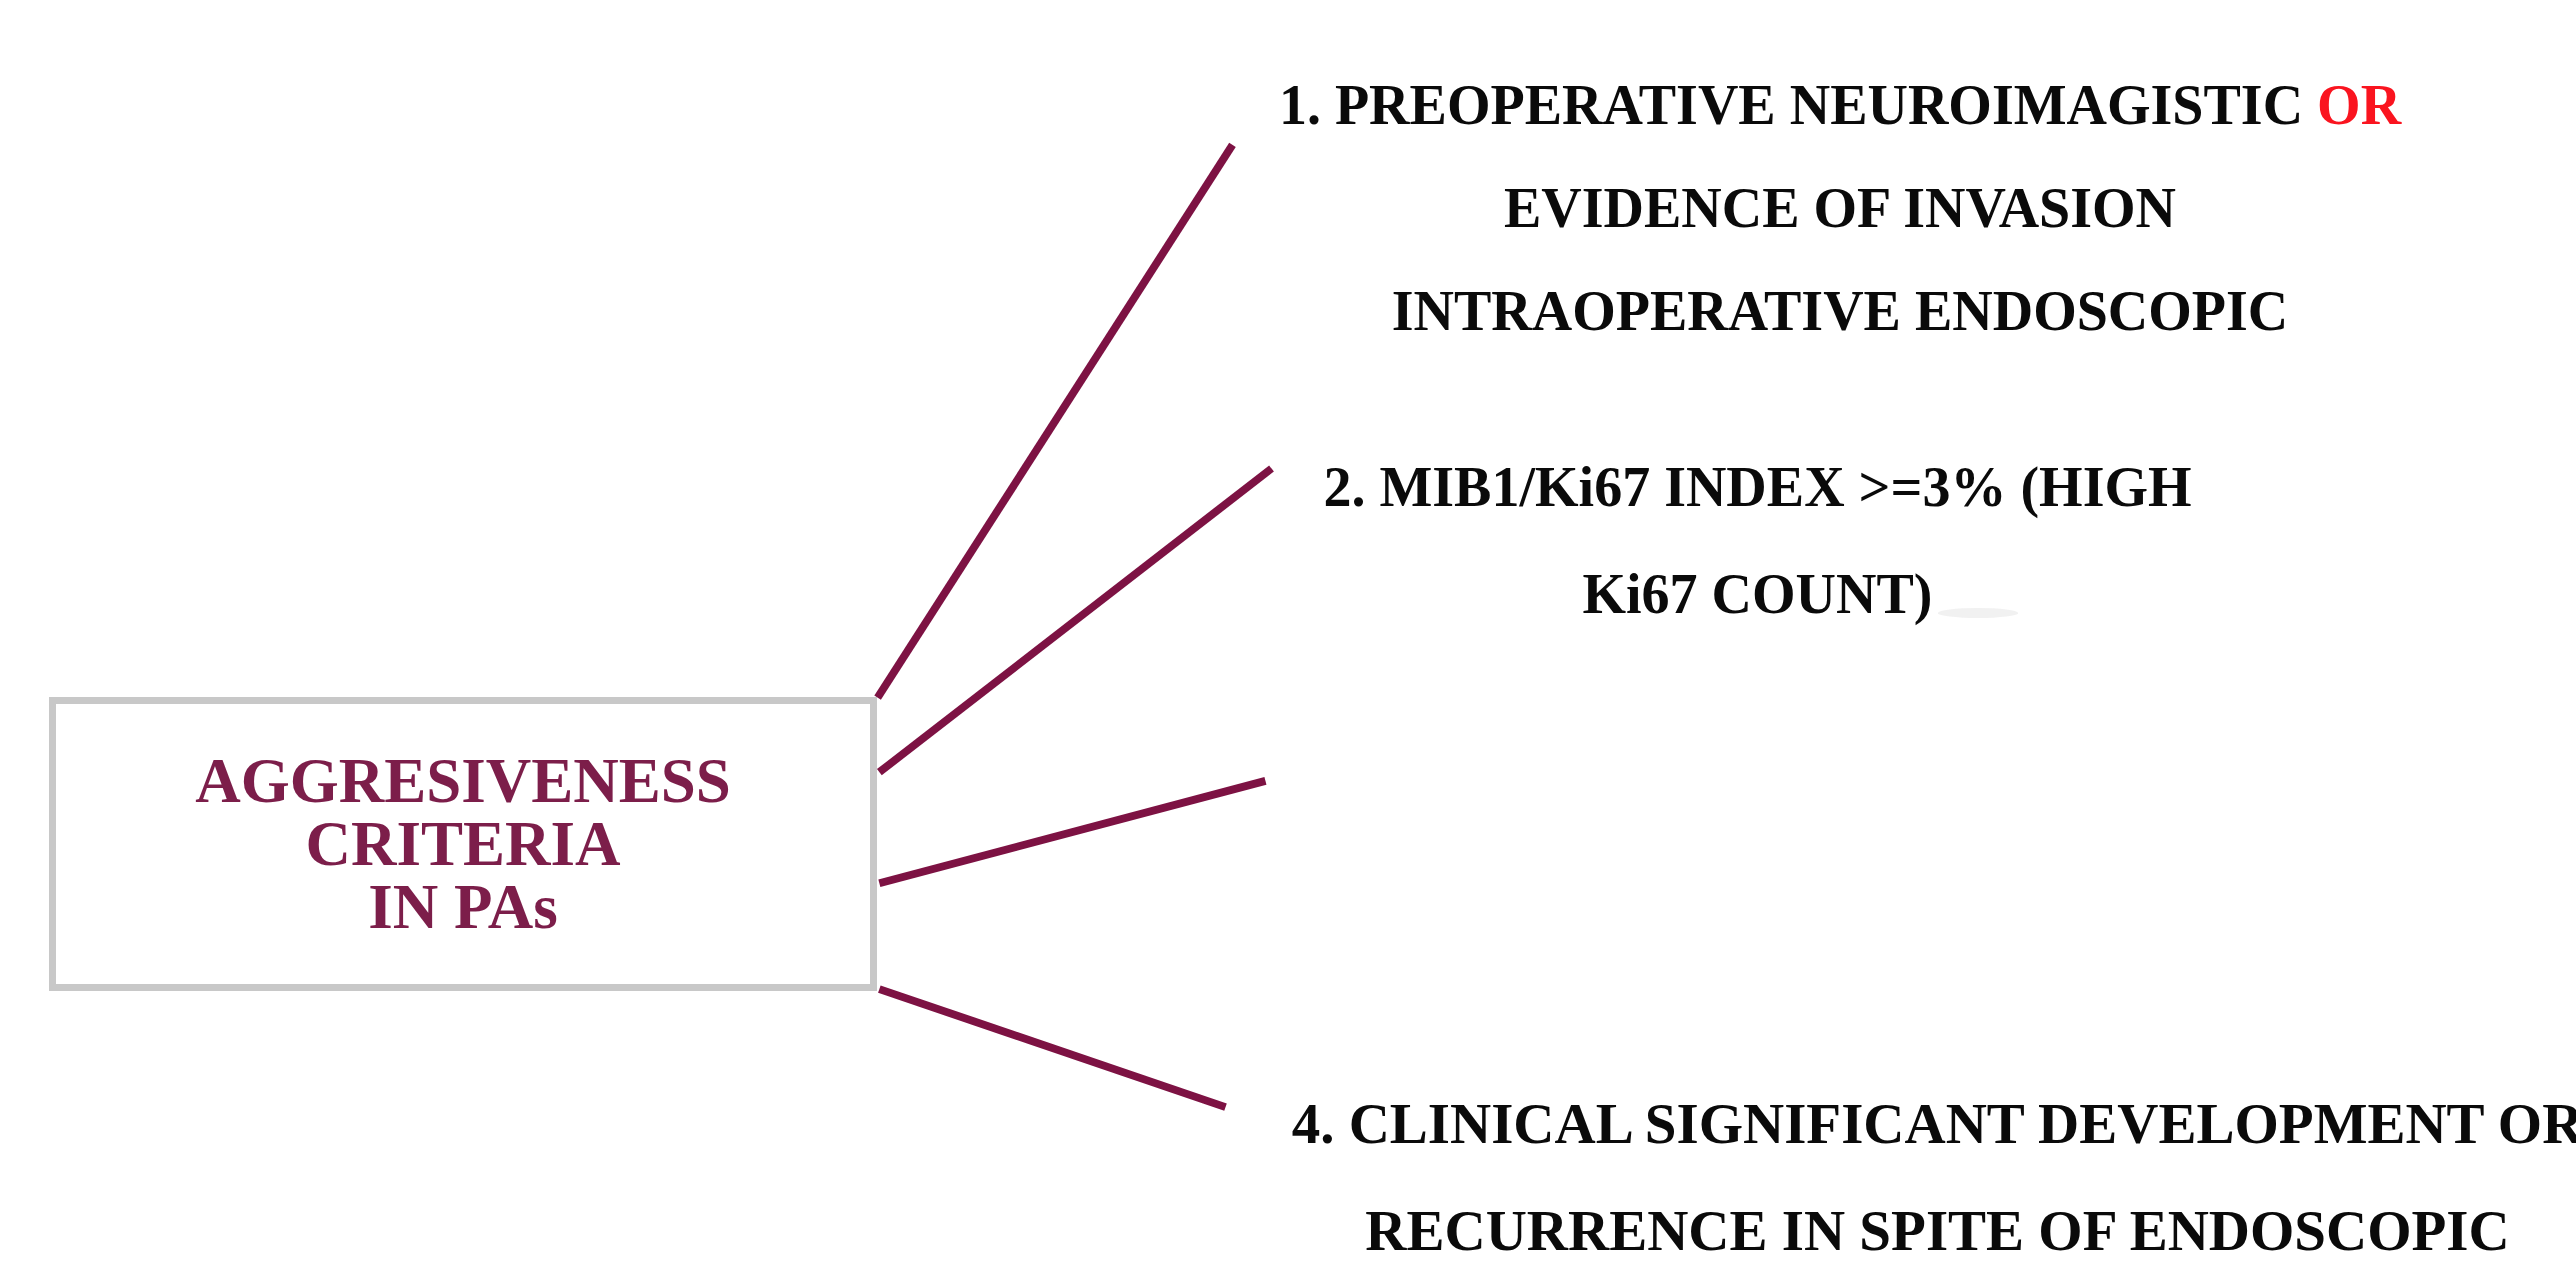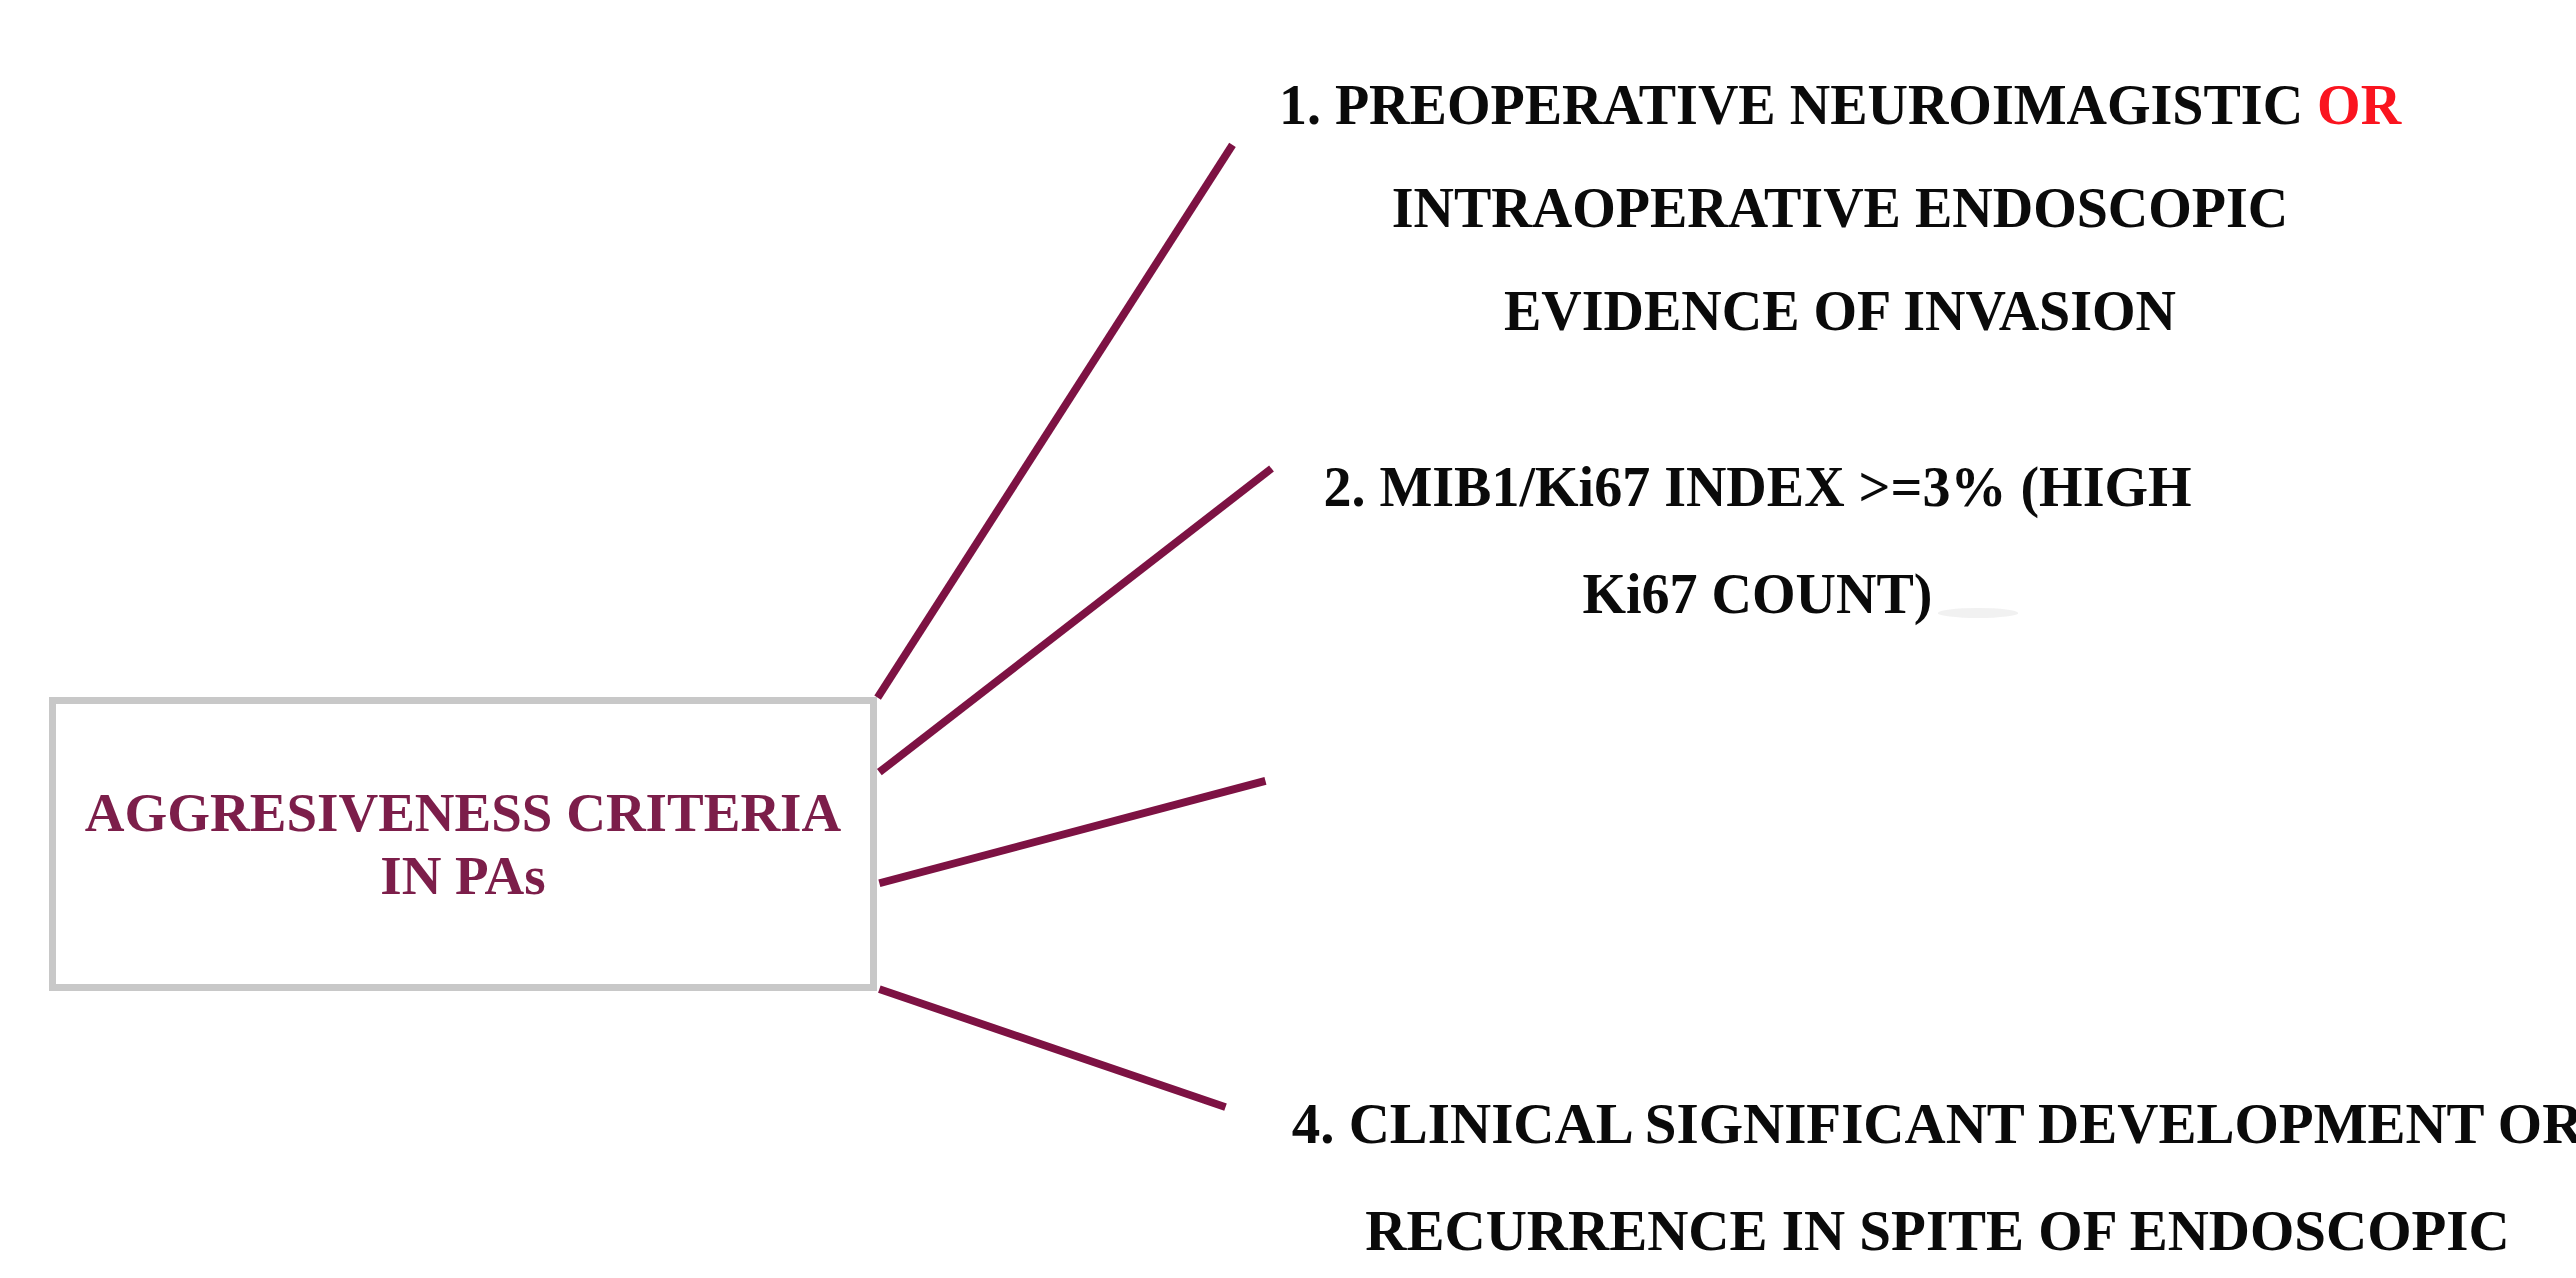--- a/index.html
+++ b/index.html
@@ -31,21 +31,21 @@
     box-sizing: border-box;
     border: 7.8px solid #C8C8C8;
     background: #ffffff;
     display: flex;
     align-items: center;
     justify-content: center;
   }
   .root-box-text {
     text-align: center;
     font-weight: bold;
-    font-size: 55px;
+    font-size: 63px;
     line-height: 63px;
     color: #7C1E4A;
     letter-spacing: 0px;
   }
   .criterion {
     position: absolute;
     text-align: center;
     font-weight: bold;
     color: #0A0A0A;
     font-size: 56px;
@@ -86,22 +86,22 @@
 
   <div class="root-box">
     <div class="root-box-text">
       <div class="line">AGGRESIVENESS CRITERIA</div>
       <div class="line">IN PAs</div>
     </div>
   </div>
 
   <div id="criterion-1" class="criterion">
     <div class="line"><span>1. PREOPERATIVE NEUROIMAGISTIC </span><span class="red-word">OR</span></div>
+    <div class="line">EVIDENCE OF INVASION</div>
     <div class="line">INTRAOPERATIVE ENDOSCOPIC</div>
-    <div class="line">EVIDENCE OF INVASION</div>
   </div>
 
   <div id="criterion-2" class="criterion">
     <div class="line">2. MIB1/Ki67 INDEX &gt;=3% (HIGH</div>
     <div class="line">Ki67 COUNT)</div>
   </div>
 
 
   <div id="criterion-4" class="criterion">
     <div class="line">4. CLINICAL SIGNIFICANT DEVELOPMENT OR</div>

